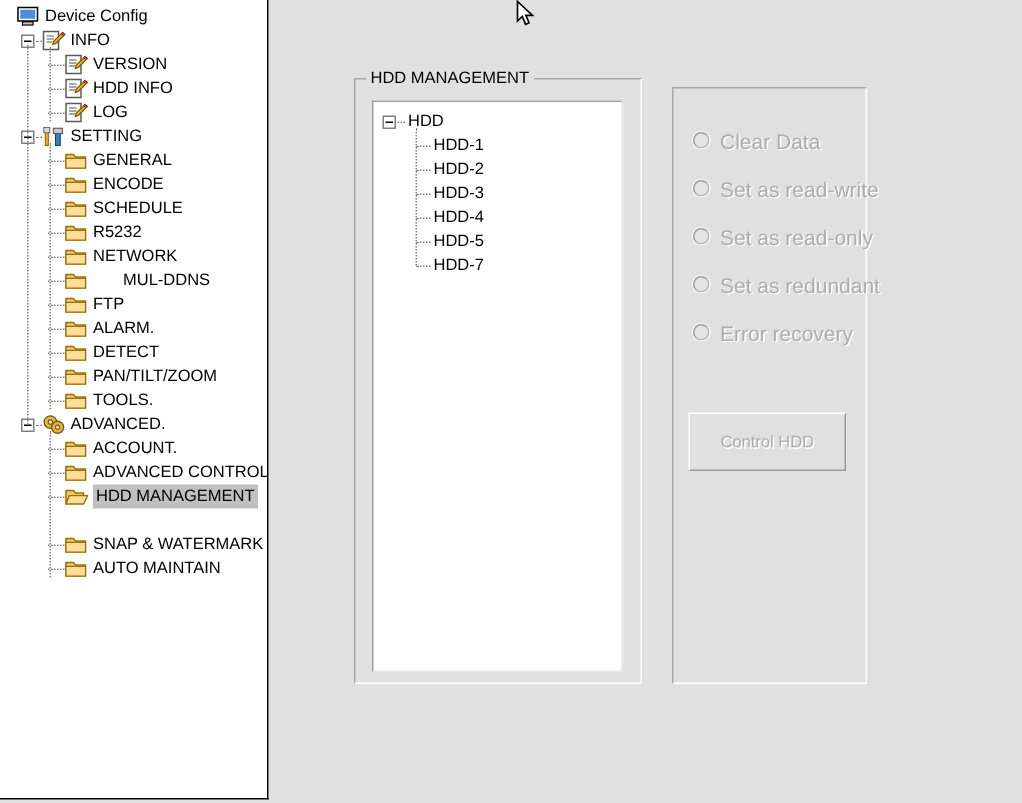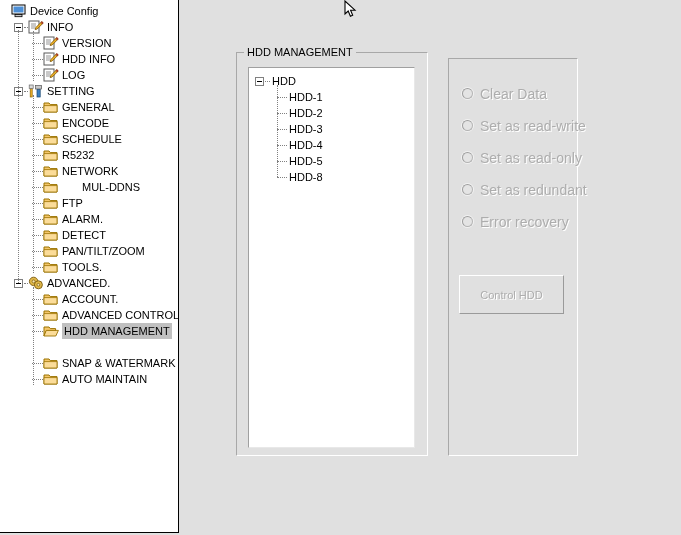--- a/index.html
+++ b/index.html
@@ -490,21 +490,21 @@
     <div class="hdd-row" style="position: absolute; left: 0px; top: 69px; width: 100%;">
       <span class="hline" style="left: 28px; width: 10px;"></span>
       <span class="hdd-label" style="left: 40px;">HDD-4</span>
     </div>
     <div class="hdd-row" style="position: absolute; left: 0px; top: 85px; width: 100%;">
       <span class="hline" style="left: 28px; width: 10px;"></span>
       <span class="hdd-label" style="left: 40px;">HDD-5</span>
     </div>
     <div class="hdd-row" style="position: absolute; left: 0px; top: 101px; width: 100%;">
       <span class="hline" style="left: 28px; width: 10px;"></span>
-      <span class="hdd-label" style="left: 40px;">HDD-8</span>
+      <span class="hdd-label" style="left: 40px;">HDD-7</span>
     </div>
     <span class="vline" style="left: 28px; top: 17px; height: 92px;"></span>
   </div>
 
 <div class="groupbox" id="actions-groupbox" style="left:448px; top:58px; width:130px; height:398px;"></div>
 
 <div id="radio-group" style="position: absolute; left: 448px; top: 86px; width: 130px; height: 170px;">
     <div class="radio-item" style="top: 0px;">
       <span class="radio-circle"></span>
       <span class="radio-text">Clear Data</span>

